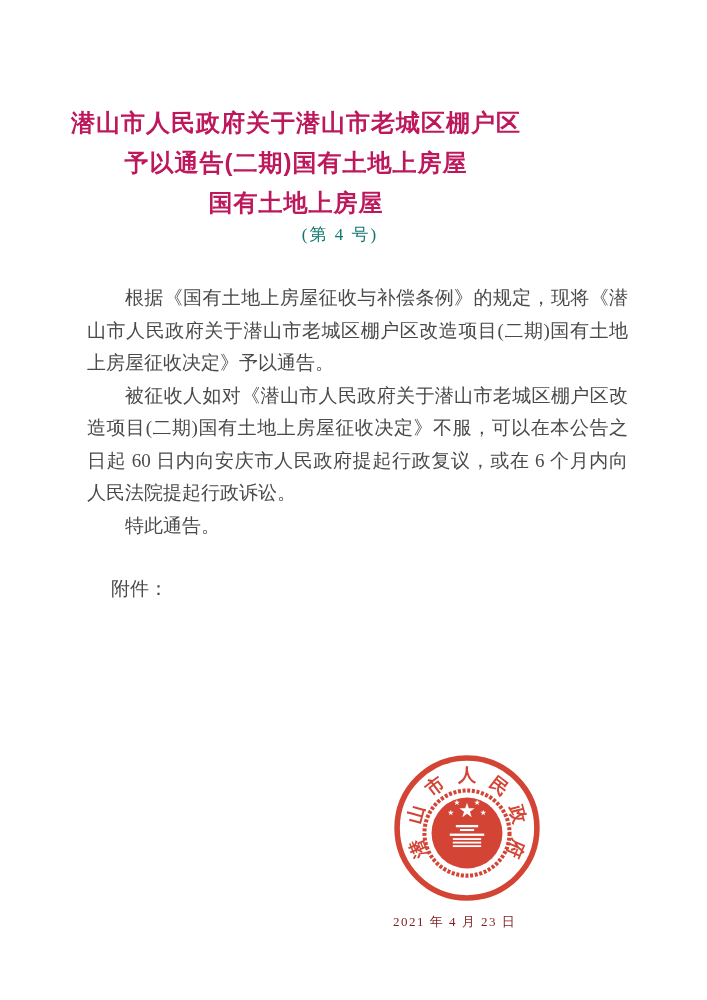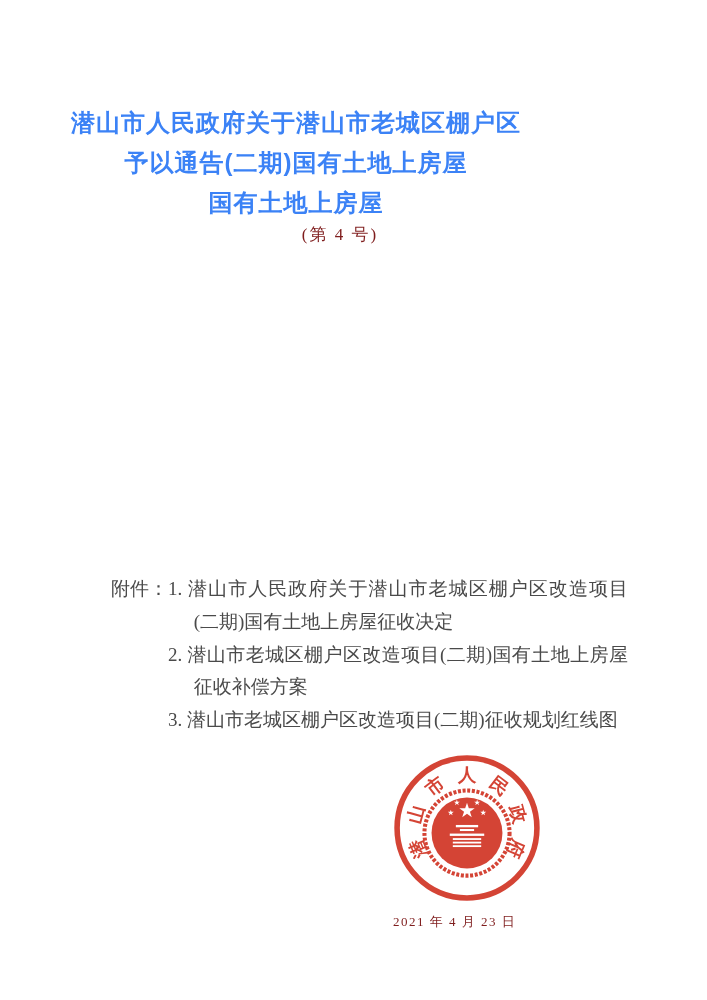--- a/index.html
+++ b/index.html
@@ -14,30 +14,30 @@
   }
   .title-block {
     position: absolute;
     top: 103px; left: 0;
     width: 592px;
     text-align: center;
     font-family: "Liberation Sans", sans-serif;
     font-weight: 700;
     font-size: 24px;
     line-height: 40px;
-    color: #3b82f6;
+    color: #be185d;
     letter-spacing: 1px;
   }
   .doc-number {
     position: absolute;
     top: 223px; left: 0;
     width: 680px;
     text-align: center;
     font-size: 17px;
-    color: #7f1d1d;
+    color: #0f766e;
     letter-spacing: 2px;
   }
   .body-block {
     position: absolute;
     left: 87px; top: 282px;
     width: 541px;
     font-size: 19px;
     line-height: 32.5px;
     color: #4a4a4a;
     text-align: justify;
@@ -83,28 +83,28 @@
 <div class="page">
 
   <div class="title-block">
     <div>潜山市人民政府关于潜山市老城区棚户区</div>
     <div>予以通告(二期)国有土地上房屋</div>
     <div>国有土地上房屋</div>
   </div>
 
   <div class="doc-number">(第 4 号)</div>
 
+  <div class="body-block">
+    <p class="para">根据《国有土地上房屋征收与补偿条例》的规定，现将《潜山市人民政府关于潜山市老城区棚户区改造项目(二期)国有土地上房屋征收决定》予以通告。</p>
+    <p class="para">被征收人如对《潜山市人民政府关于潜山市老城区棚户区改造项目(二期)国有土地上房屋征收决定》不服，可以在本公告之日起 60 日内向安庆市人民政府提起行政复议，或在 6 个月内向人民法院提起行政诉讼。</p>
+    <p class="para">特此通告。</p>
+  </div>
 
   <div class="attachments">
     <div class="att-label">附件：</div>
-    <div class="att-items">
-      <div class="att-item">1. 潜山市人民政府关于潜山市老城区棚户区改造项目(二期)国有土地上房屋征收决定</div>
-      <div class="att-item">2. 潜山市老城区棚户区改造项目(二期)国有土地上房屋征收补偿方案</div>
-      <div class="att-item">3. 潜山市老城区棚户区改造项目(二期)征收规划红线图</div>
-    </div>
   </div>
 
   <svg class="seal" viewBox="0 0 150 150" xmlns="http://www.w3.org/2000/svg">
 
     <circle cx="75" cy="75" r="69" fill="none" stroke="#d23a2b" stroke-width="5.5"></circle>
 
     <g fill="#d23a2b" font-size="18" text-anchor="middle" class="seal-char">
       <text x="75" y="29" transform="rotate(-113 75 75)">潜</text>
       <text x="75" y="29" transform="rotate(-75 75 75)">山</text>
       <text x="75" y="29" transform="rotate(-37.5 75 75)">市</text>

